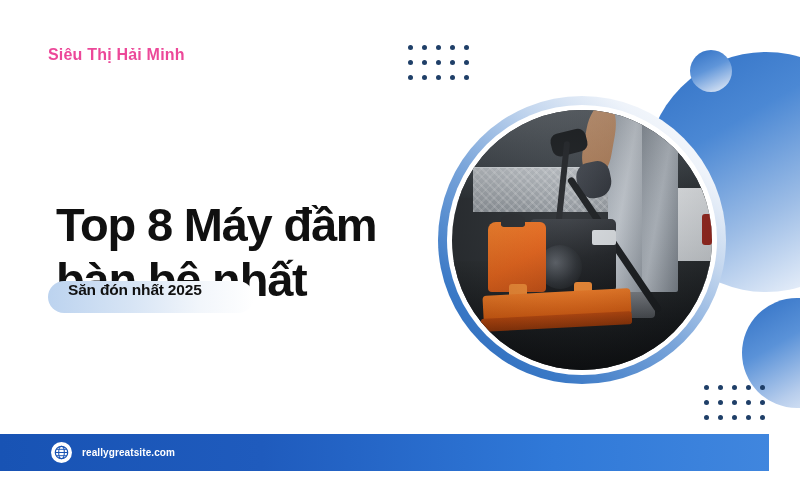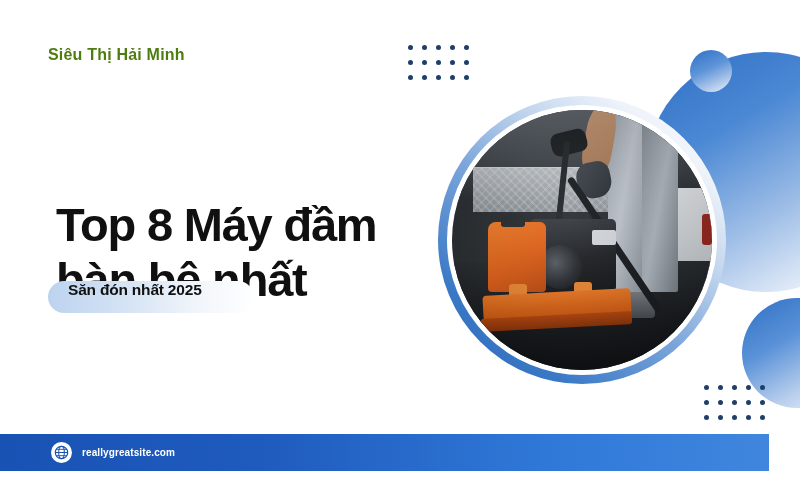--- a/index.html
+++ b/index.html
@@ -65,21 +65,21 @@
   #dot-grid-bottom { left: 704px; top: 385px; }
 
   
   #brand-name {
     position: absolute;
     left: 48px;
     top: 46px;
     font-size: 16px;
     font-weight: bold;
     letter-spacing: 0.2px;
-    color: #4d7c0f;
+    color: #ec4899;
     white-space: nowrap;
   }
 
   
   #headline {
     position: absolute;
     left: 56px;
     top: 167px;
     width: 400px;
     font-size: 47px;

